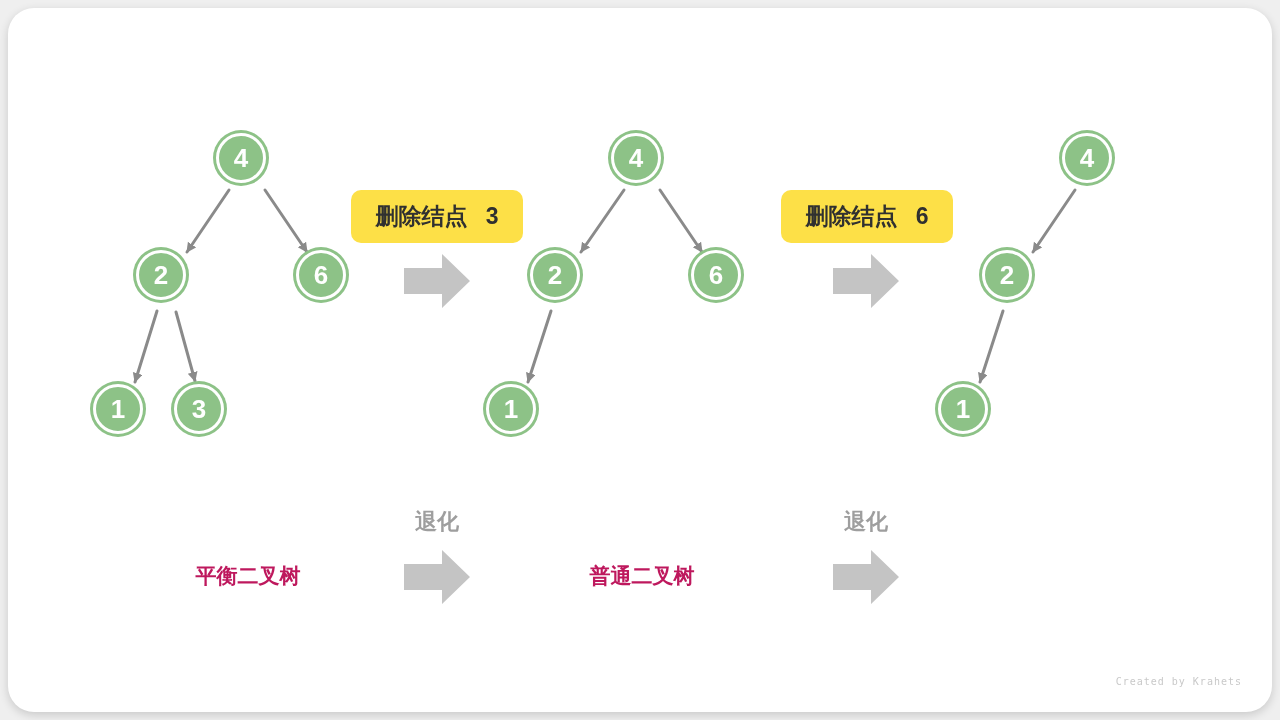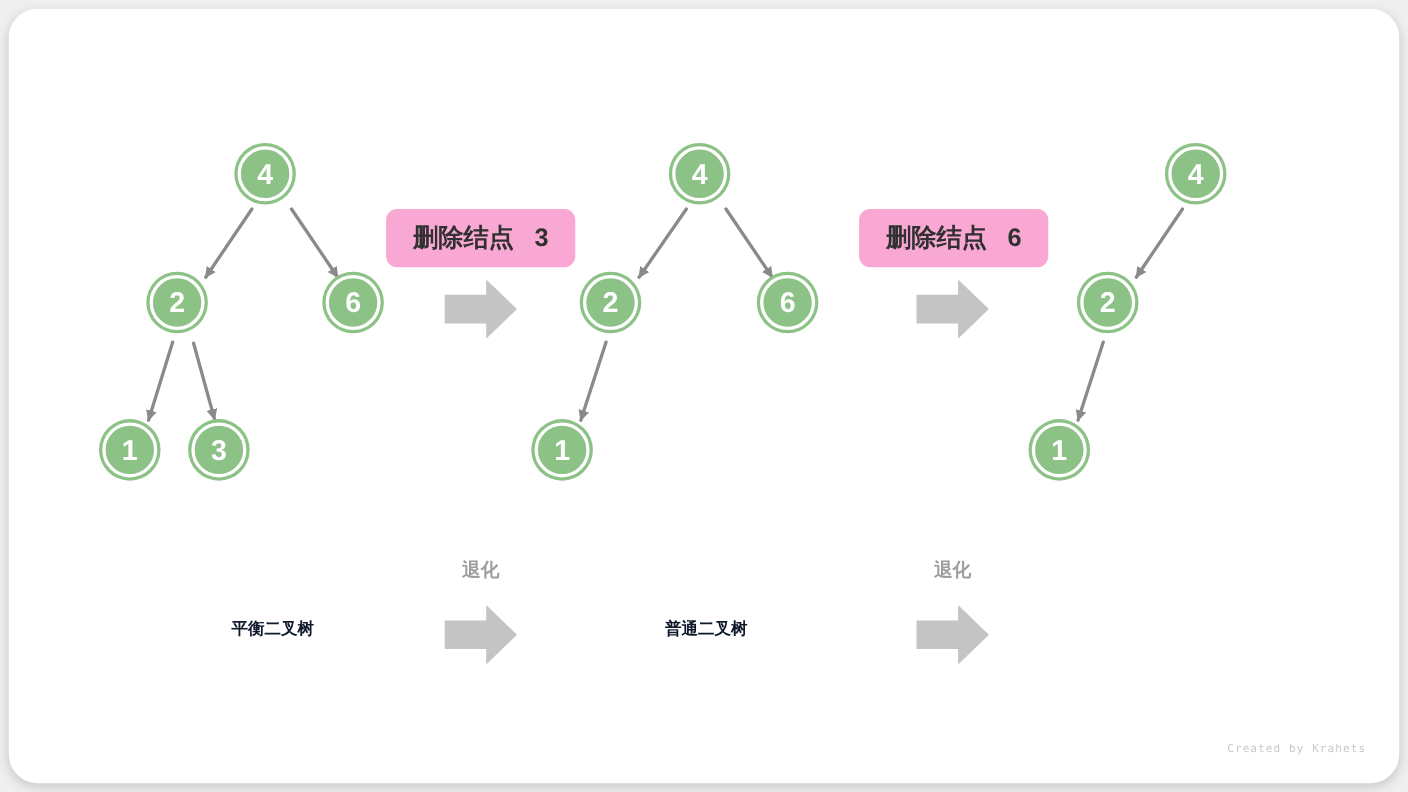--- a/index.html
+++ b/index.html
@@ -39,49 +39,49 @@
     display: flex;
     align-items: center;
     justify-content: center;
     color: #ffffff;
     font-size: 26px;
     font-weight: 700;
   }
   .step-label {
     position: absolute;
     width: 172px; height: 53px;
-    background: #f9a8d4;
+    background: #fde047;
     border-radius: 10px;
     display: flex;
     align-items: center;
     justify-content: center;
     font-size: 23px;
     font-weight: 700;
     color: #303030;
     word-spacing: 12px;
   }
   .block-arrow {
     position: absolute;
     width: 66px; height: 58px;
   }
   .degrade-label {
     position: absolute;
     width: 66px;
     text-align: center;
-    font-size: 17px;
+    font-size: 22px;
     font-weight: 700;
     color: #9e9e9e;
   }
   .tree-name {
     position: absolute;
     width: 220px;
     text-align: center;
-    font-size: 15px;
+    font-size: 21px;
     font-weight: 700;
-    color: #0f172a;
+    color: #be185d;
   }
   .credit {
     position: absolute;
     right: 38px;
     top: 676px;
     font-family: "DejaVu Sans Mono", "Liberation Mono", monospace;
     font-size: 10px;
     color: #c9c9c9;
     letter-spacing: 1px;
   }

